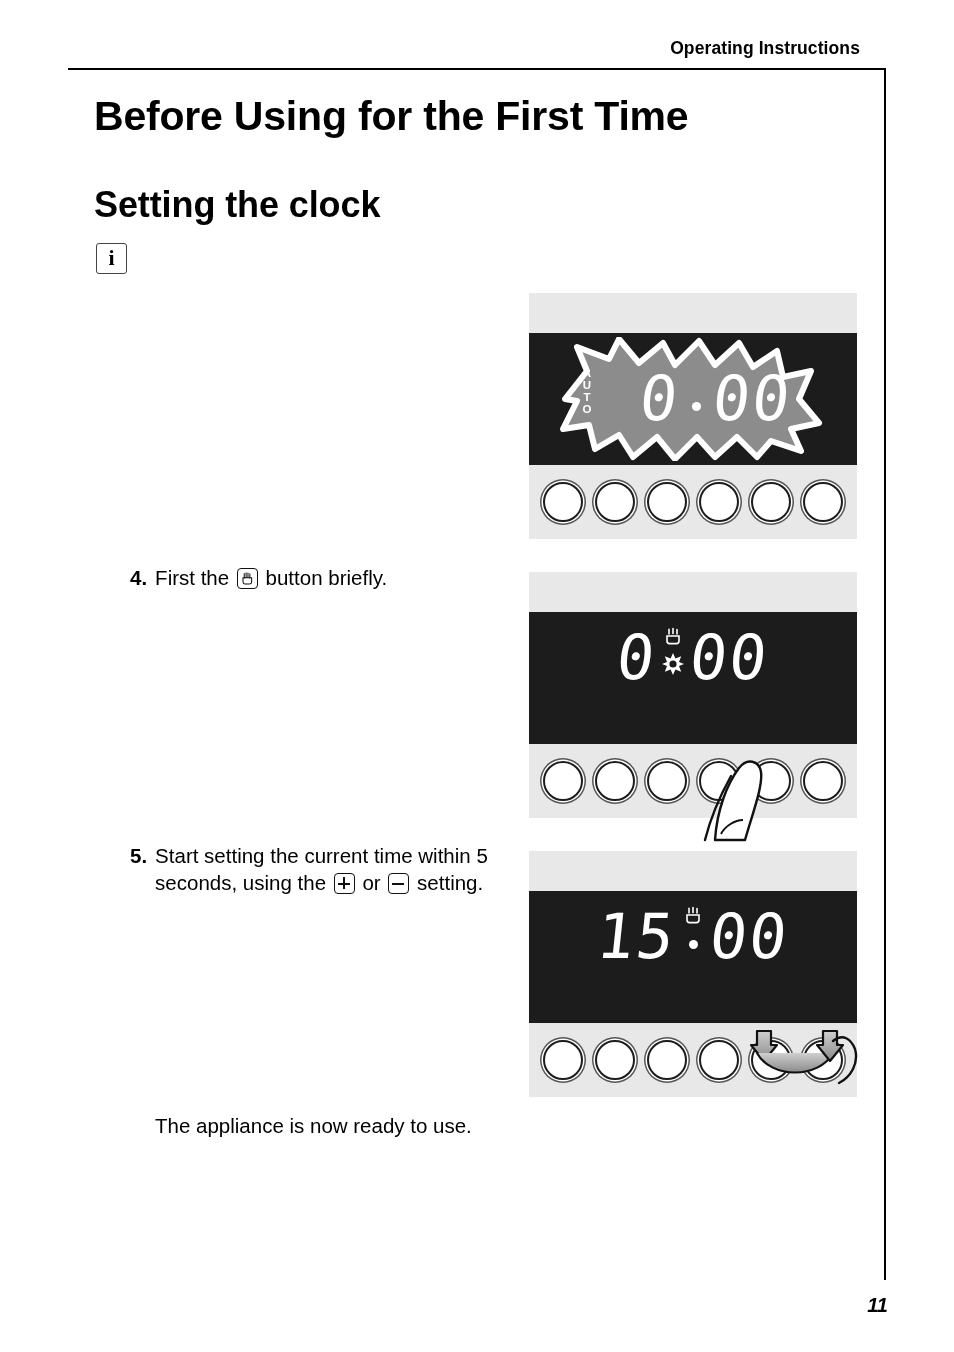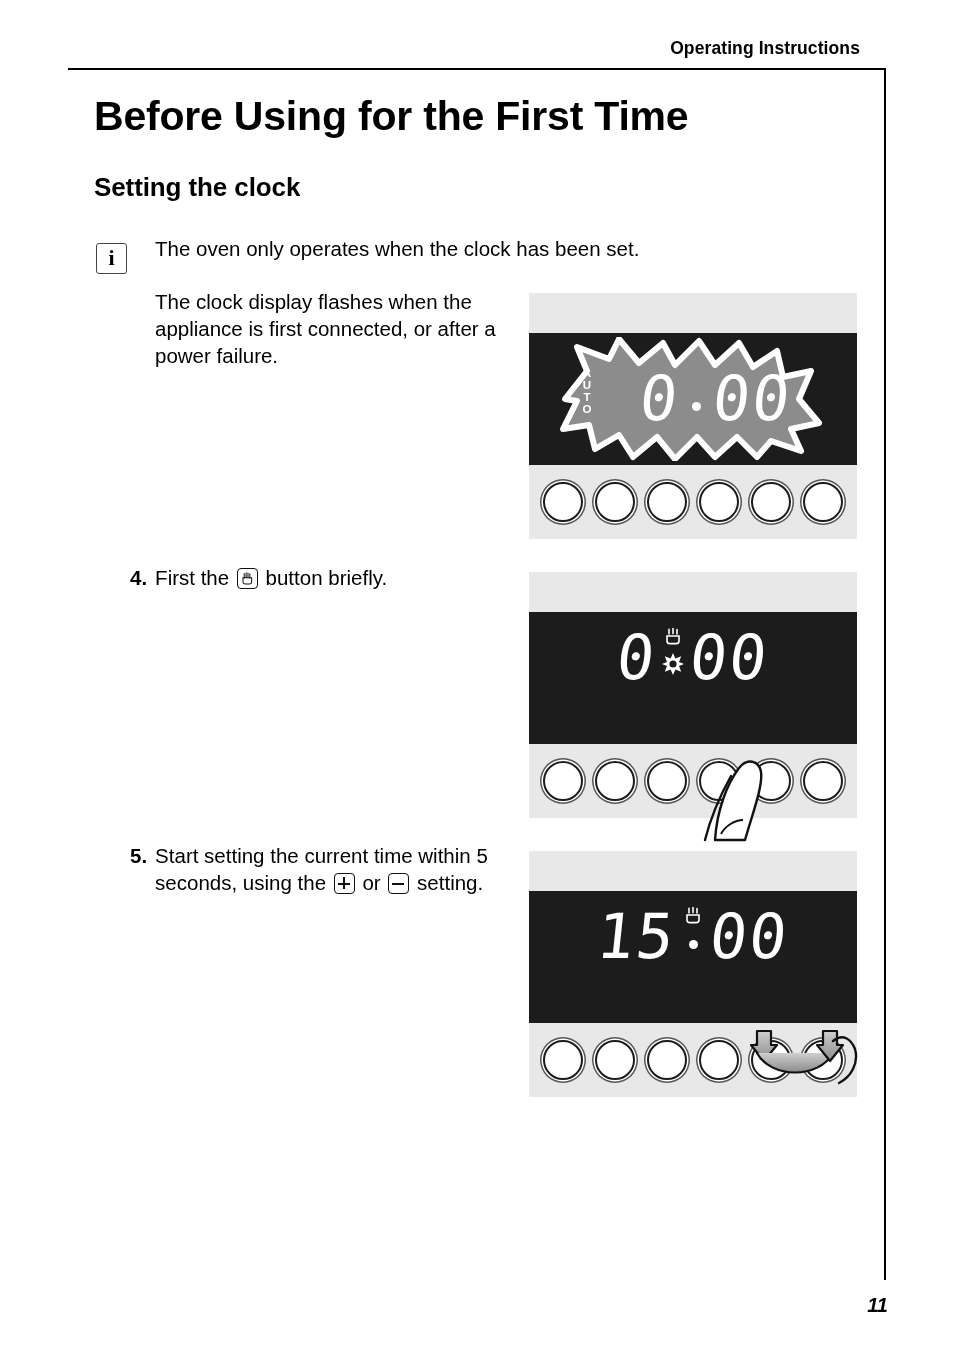--- a/index.html
+++ b/index.html
@@ -55,22 +55,22 @@
     top: 93px;
     font-size: 41px;
     font-weight: bold;
     letter-spacing: -0.2px;
     white-space: nowrap;
   }
 
   .h2 {
     position: absolute;
     left: 94px;
-    top: 172px;
-    font-size: 26px;
+    top: 184px;
+    font-size: 36px;
     font-weight: bold;
     letter-spacing: -0.1px;
     white-space: nowrap;
   }
 
   
   .info-icon {
     position: absolute;
     left: 96px;
     top: 243px;
@@ -323,22 +323,20 @@
 <div class="page">
 
   <div class="header-label">Operating Instructions</div>
   <div class="rule-top"></div>
   <div class="rule-right"></div>
 
   <h1 class="h1">Before Using for the First Time</h1>
   <h2 class="h2">Setting the clock</h2>
 
   <div class="info-icon">i</div>
-  <div class="info-text">The oven only operates when the clock has been set.</div>
-  <div class="body-para">The clock display flashes when the appliance is first connected, or after a power failure.</div>
 
   <div class="step step4">
     <span class="step-num">4.</span>
     <span class="step-body">
       <span>First the</span>
       <span class="keycap hand">
         <svg width="15" height="15" viewBox="0 0 16 16">
           <g fill="none" stroke="#111" stroke-width="1.1" stroke-linecap="round">
             <path d="M4.5 7.5V2.6M6.5 7V1.9M8.5 7V2.2M10.5 7.4V3"></path>
             <path d="M3.2 7.2h9.2v4.6a2 2 0 0 1-2 2H5.2a2 2 0 0 1-2-2z"></path>
@@ -609,16 +607,17 @@
           </linearGradient>
         </defs>
         <path d="M6 4 L6 18 L0 18 L13 34 L26 18 L20 18 L20 4 Z" transform="translate(4,-2)" fill="url(#agr)" stroke="#111" stroke-width="2.2" stroke-linejoin="round"></path>
         <path d="M10 24 C24 50, 72 50, 86 24" fill="url(#agr)" stroke="#111" stroke-width="2.2" stroke-linejoin="round"></path>
         <path d="M6 4 L6 18 L0 18 L13 34 L26 18 L20 18 L20 4 Z" transform="translate(70,-2)" fill="url(#agr)" stroke="#111" stroke-width="2.2" stroke-linejoin="round"></path>
         <path d="M86 12 C96 4, 104 10, 108 20 C112 34, 104 48, 92 54" fill="none" stroke="#111" stroke-width="2.4" stroke-linecap="round"></path>
       </svg>
     </div>
   </div>
 
+  <div class="closing-para">The appliance is now ready to use.</div>
 
   <div class="page-num">11</div>
 
 </div>
 
 </body></html>

